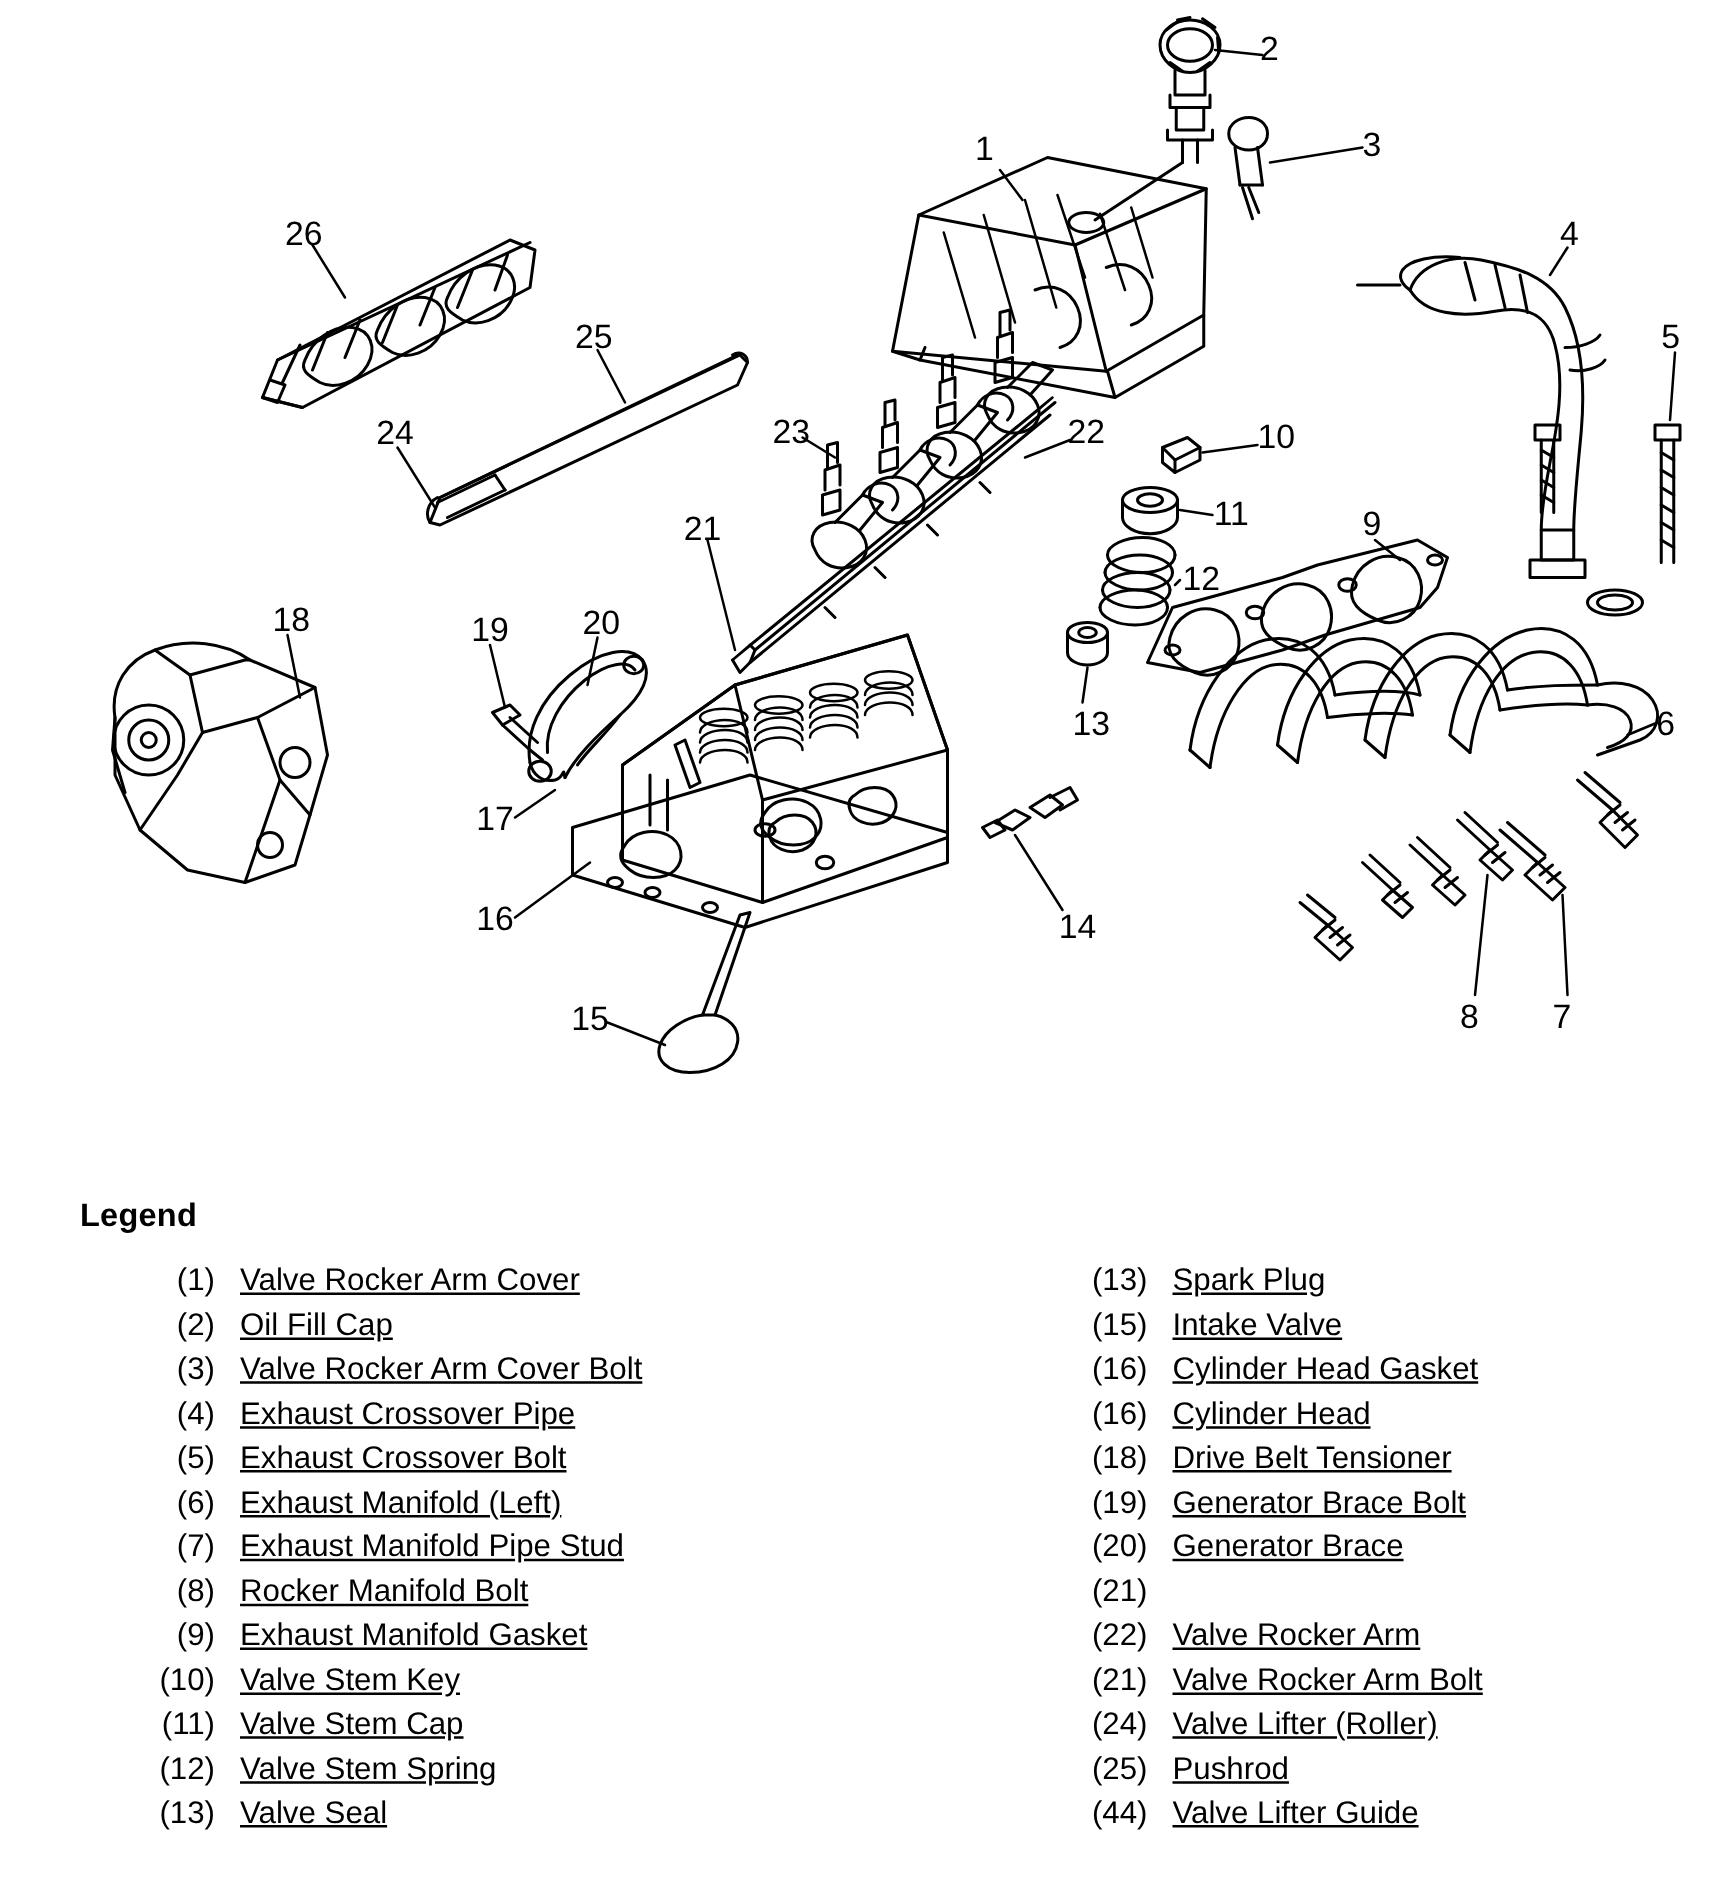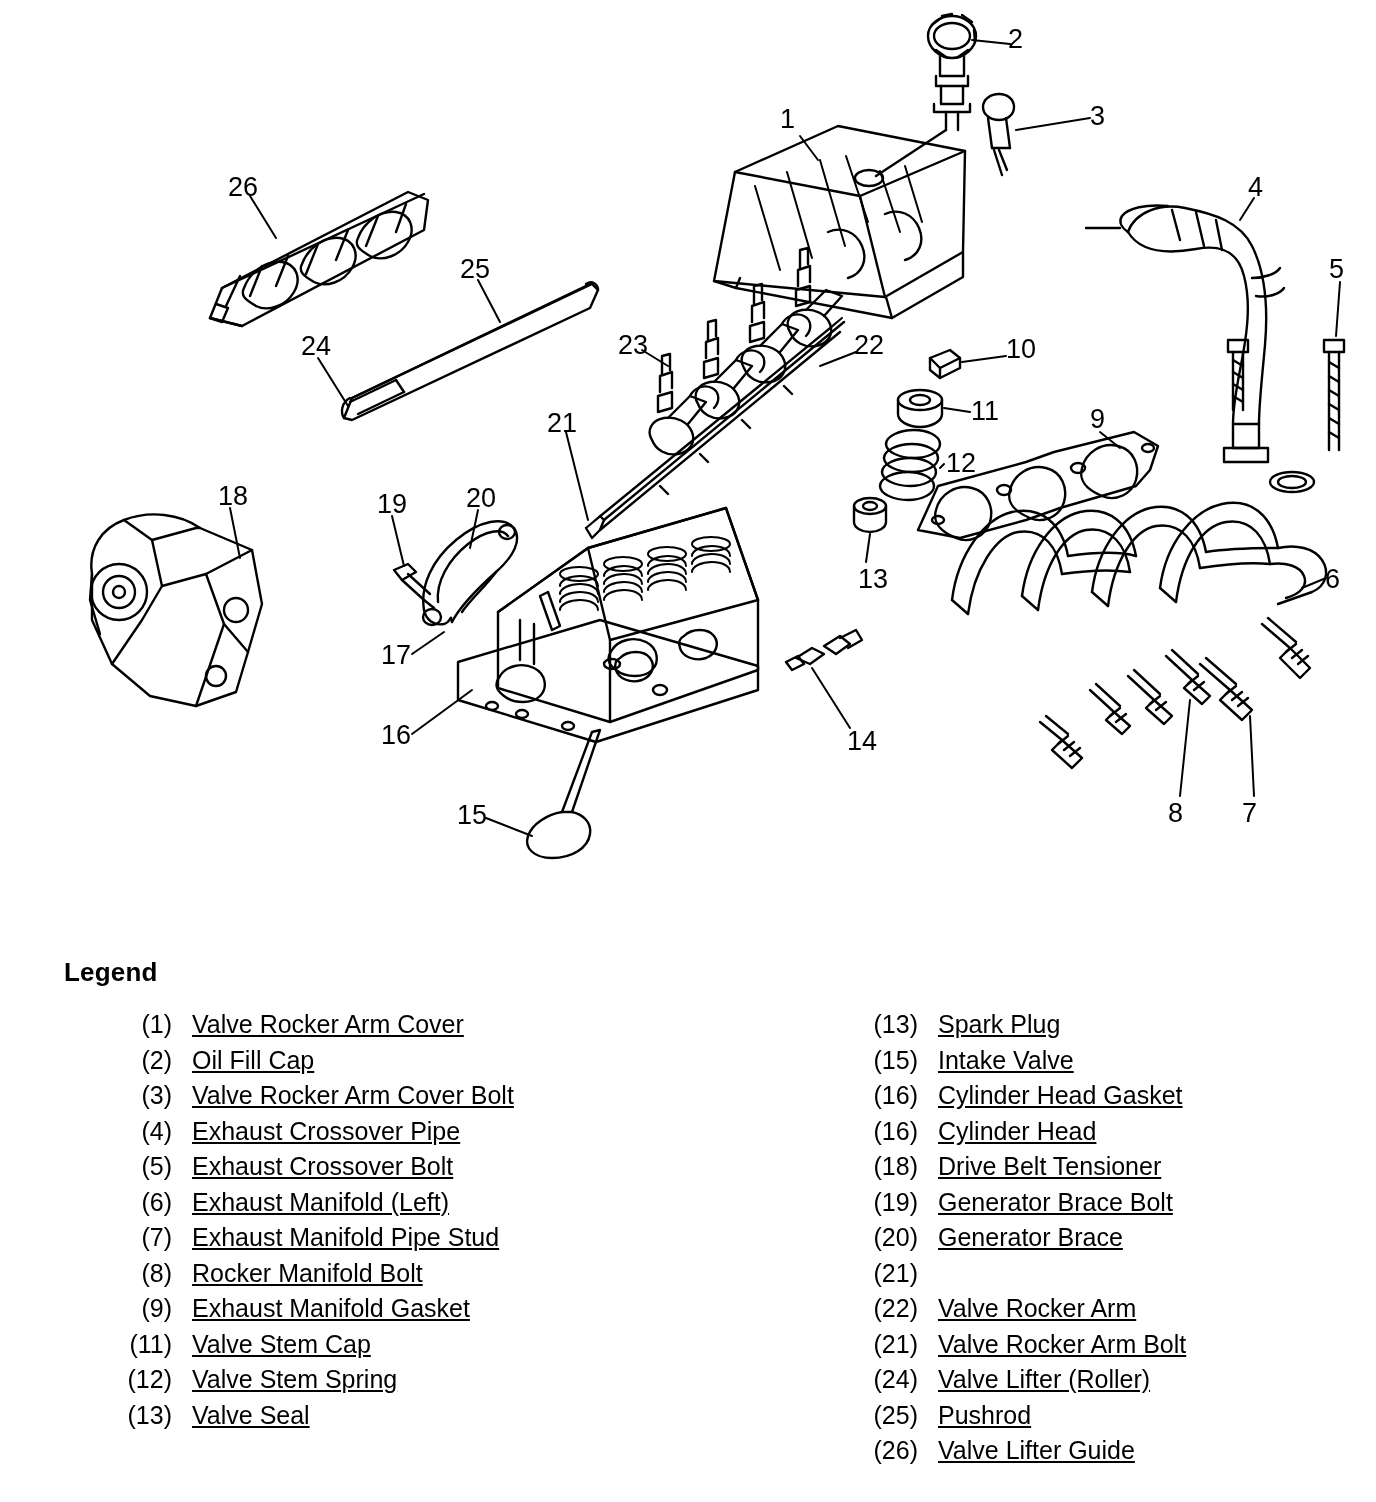--- a/index.html
+++ b/index.html
@@ -462,20 +462,24 @@
     </div>
     <div class="legend-item">
       <span class="legend-num">(8)</span>
       <span class="legend-label">Rocker Manifold Bolt</span>
     </div>
     <div class="legend-item">
       <span class="legend-num">(9)</span>
       <span class="legend-label">Exhaust Manifold Gasket</span>
     </div>
     <div class="legend-item">
+      <span class="legend-num">(10)</span>
+      <span class="legend-label">Valve Stem Key</span>
+    </div>
+    <div class="legend-item">
       <span class="legend-num">(11)</span>
       <span class="legend-label">Valve Stem Cap</span>
     </div>
     <div class="legend-item">
       <span class="legend-num">(12)</span>
       <span class="legend-label">Valve Stem Spring</span>
     </div>
     <div class="legend-item">
       <span class="legend-num">(13)</span>
       <span class="legend-label">Valve Seal</span>
@@ -524,17 +528,17 @@
     </div>
     <div class="legend-item">
       <span class="legend-num">(24)</span>
       <span class="legend-label">Valve Lifter (Roller)</span>
     </div>
     <div class="legend-item">
       <span class="legend-num">(25)</span>
       <span class="legend-label">Pushrod</span>
     </div>
     <div class="legend-item">
-      <span class="legend-num">(26)</span>
+      <span class="legend-num">(44)</span>
       <span class="legend-label">Valve Lifter Guide</span>
     </div>
   </div>
 </div>
 
 </body></html>

